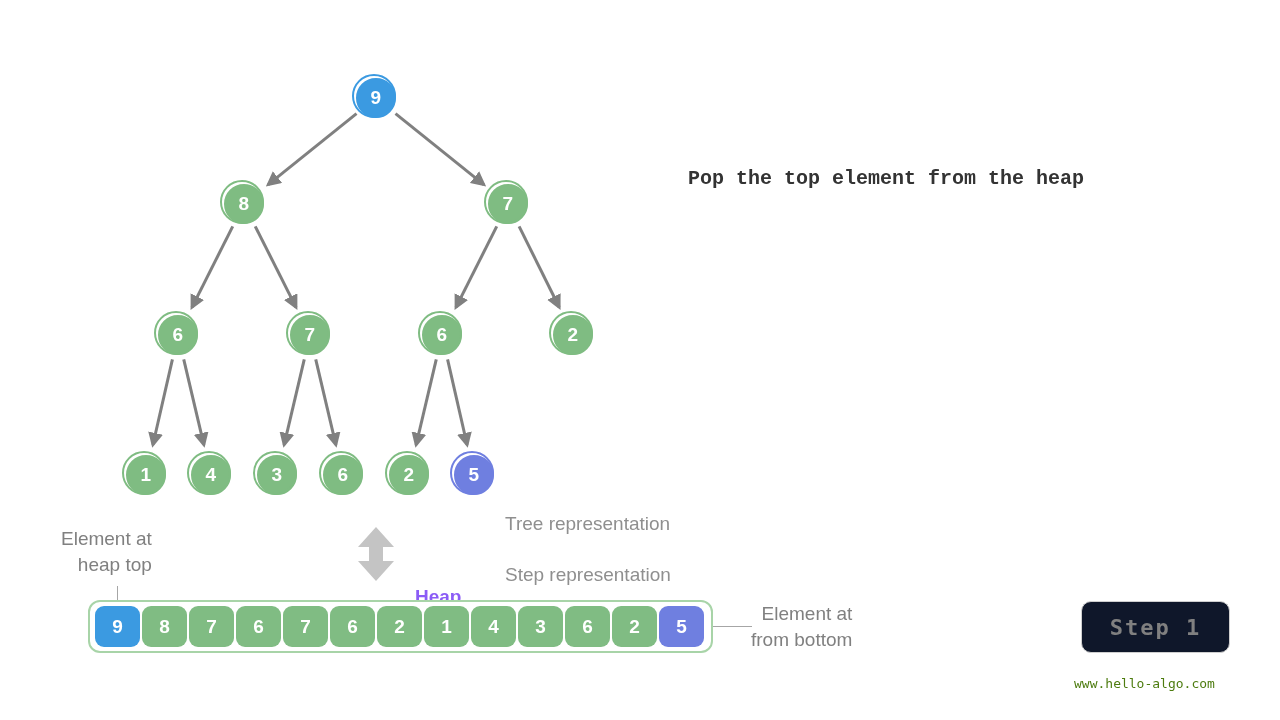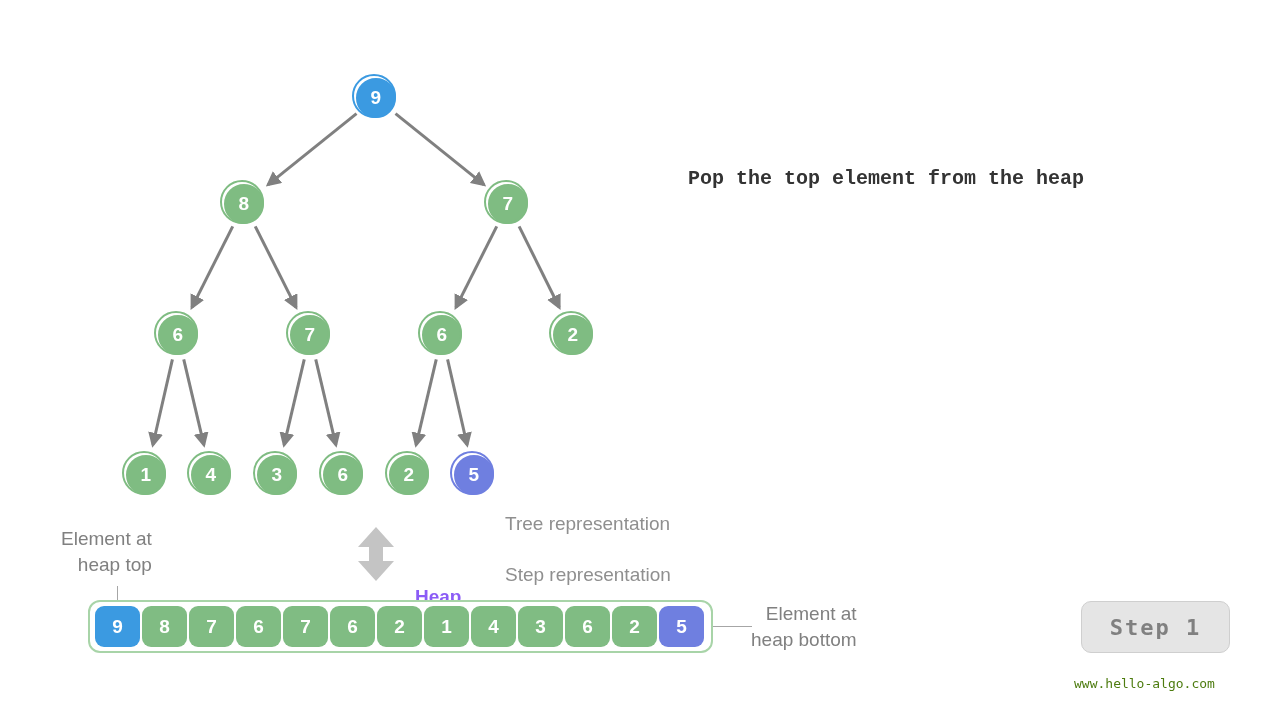--- a/index.html
+++ b/index.html
@@ -159,21 +159,21 @@
   
   #step-badge {
     position: absolute;
     left: 1081px;
     top: 601px;
     width: 149px;
     height: 52px;
     box-sizing: border-box;
     border: 1.5px solid #cfcfcf;
     border-radius: 10px;
-    background: #e5e5e5;
+    background: #0f172a;
     display: flex;
     align-items: center;
     justify-content: center;
     font-family: "DejaVu Sans Mono", monospace;
     font-size: 22px;
     font-weight: bold;
     color: #808080;
     letter-spacing: 2px;
   }
 
@@ -267,21 +267,21 @@
   <div class="rep-label" id="array-rep">Step representation</div>
 
   <div class="annot" id="annot-top">
     <div>Element at</div>
     <div>heap top</div>
   </div>
   <div class="leader" id="leader-top"></div>
 
   <div class="annot" id="annot-bottom">
     <div>Element at</div>
-    <div>heap bottom</div>
+    <div>from bottom</div>
   </div>
   <div class="leader" id="leader-bottom"></div>
 
   <div id="array-container">
       <div class="cell cell-blue">9</div>
       <div class="cell cell-green">8</div>
       <div class="cell cell-green">7</div>
       <div class="cell cell-green">6</div>
       <div class="cell cell-green">7</div>
       <div class="cell cell-green">6</div>

